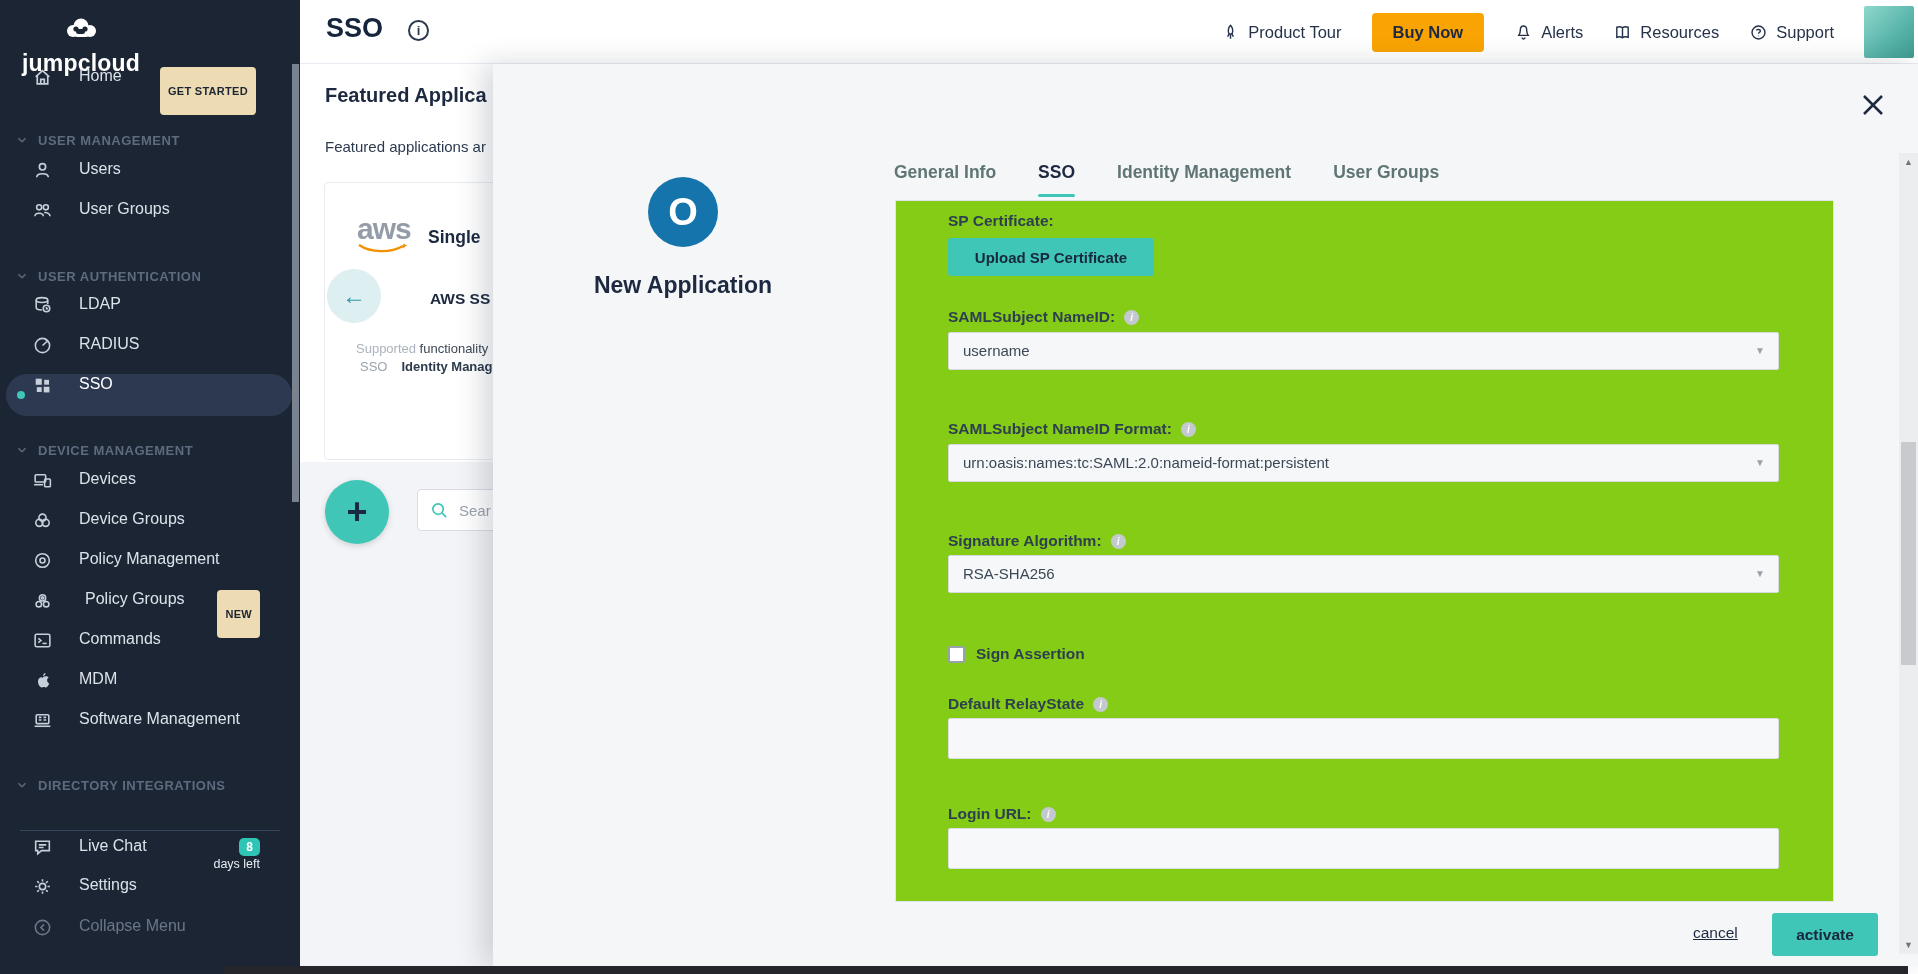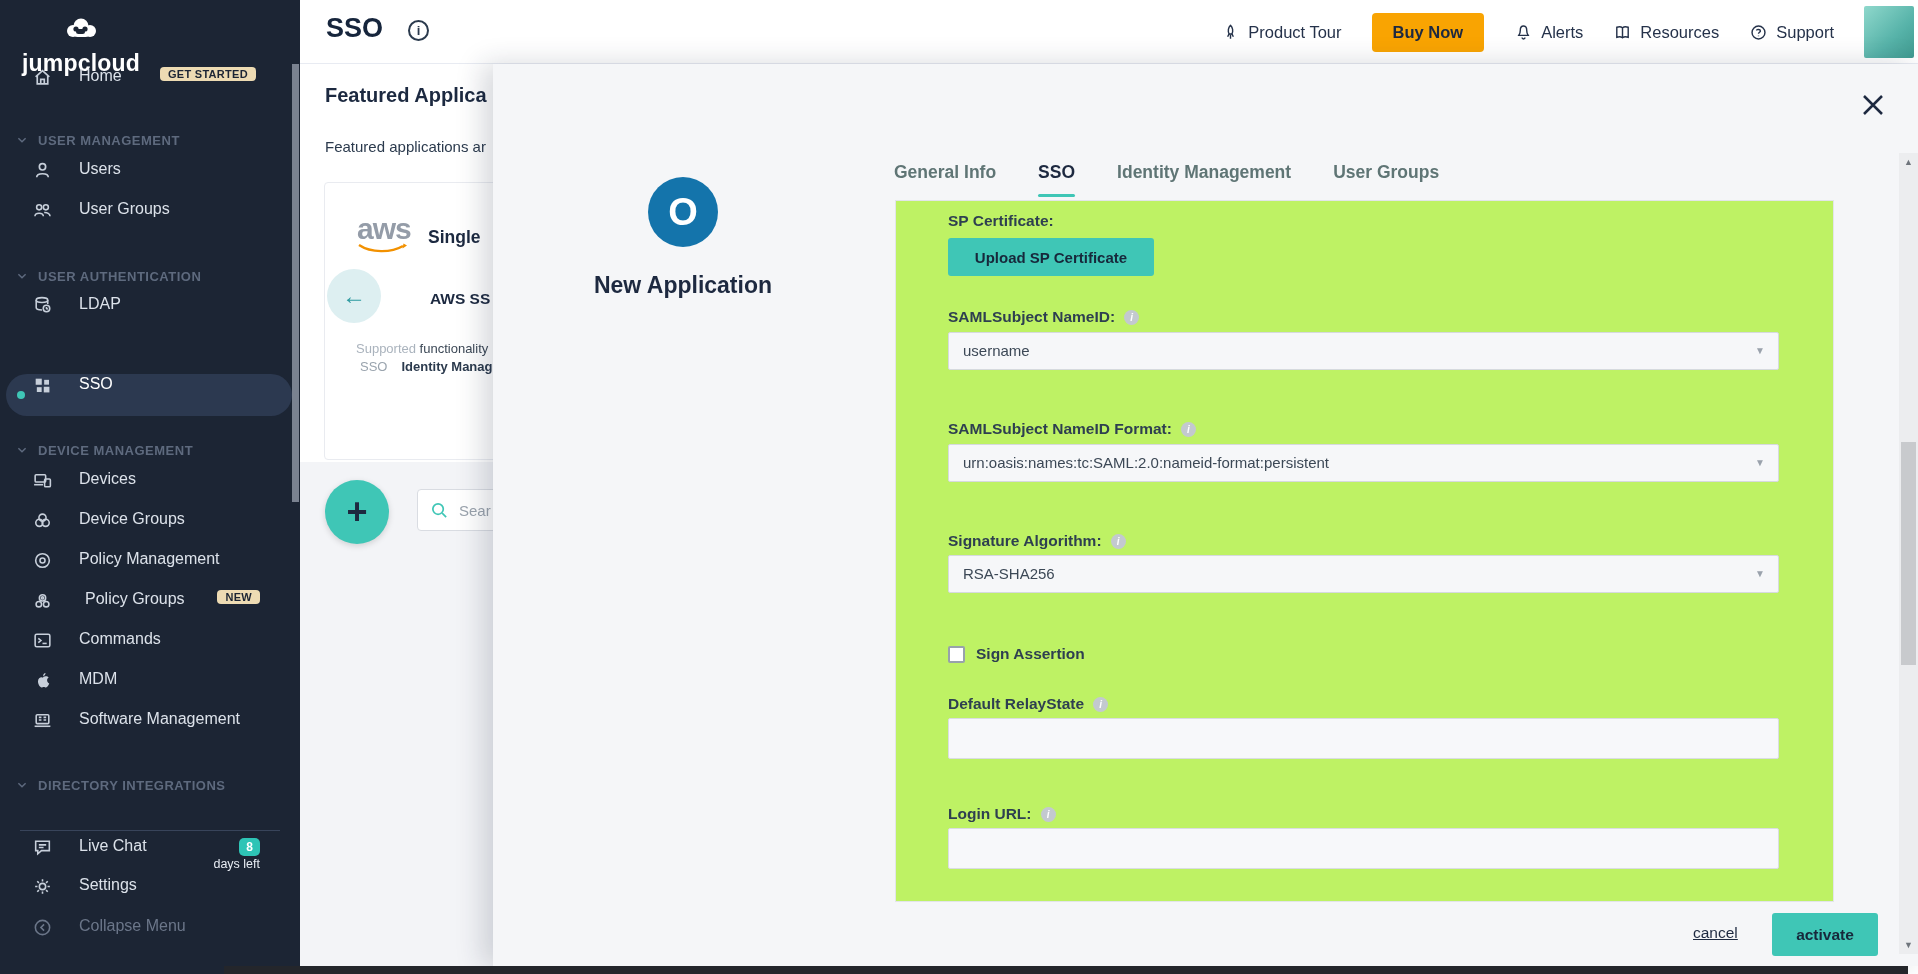--- a/index.html
+++ b/index.html
@@ -11,21 +11,21 @@
   .sidebar { position:absolute; left:0; top:0; width:300px; height:974px; background:#1c2534; z-index:5; }
   .logo { position:absolute; left:22px; top:16px; display:flex; align-items:center; gap:10px;flex-direction:column; }
   .logo-text { color:#fff; font-size:23px; font-weight:bold; letter-spacing:.2px; }
   .srow { position:absolute; left:0; right:16px; height:40px; display:flex; align-items:flex-start;
           padding-left:32px; gap:26px; color:#dce2ea; font-size:16px; cursor:pointer; }
   .srow .ic { width:21px; height:21px; color:#c7cfda; flex:0 0 21px; }
   .ssec { position:absolute; left:0; right:0; height:20px; display:flex; align-items:center; gap:10px;
           padding-left:16px; color:#5e6a7e; font-size:13px; font-weight:bold; letter-spacing:.5px; }
   .ssec .ic { width:12px; height:12px; color:#5e6a7e; }
   .badge-tan { background:#eddbb3; color:#1c2534; font-size:11px; font-weight:bold;
-               padding:1px 8px; border-radius:4px; letter-spacing:.3px; }
+               padding:18px 8px; border-radius:4px; letter-spacing:.3px; }
   .sel-pill { position:absolute; left:6px; right:8px; height:42px; background:#2c3950; border-radius:21px; }
   .sel-dot { position:absolute; left:17px; top:17px; width:8px; height:8px; border-radius:50%; background:#3fc6b6; }
   .sdivider { position:absolute; left:20px; right:20px; top:830px; border-top:1px solid #38445a; }
   .chat-badge { background:#2ec4b6; color:#fff; font-size:12px; font-weight:bold;
                 padding:2px 7px; border-radius:5px; }
   .chat-sub { color:#e8edf4; font-size:12.5px; margin-top:2px; }
   .side-scroll { position:absolute; left:292px; top:64px; width:7px; height:438px; background:#8b93a1; opacity:.85; }
   .dim { color:#6b7689; }
 
   
@@ -80,21 +80,21 @@
            background:#1474ab; color:#fff; font-size:38px; font-weight:bold;
            display:flex; align-items:center; justify-content:center; }
   .mtitle { position:absolute; left:50px; top:208px; width:280px; text-align:center;
             font-size:23px; font-weight:bold; color:#1d2940; }
   .tabs { position:absolute; left:401px; top:98px; display:flex; gap:42px; }
   .tab { font-size:17.5px; font-weight:bold; color:#5f7575; cursor:pointer; }
   .tab.active { color:#1d2940; }
   .tab .tabline { height:3px; background:transparent; margin-top:11px; border-radius:2px; }
   .tab.active .tabline { background:#3fc6b6; }
 
-  .formcard { position:absolute; left:402px; top:136px; width:939px; height:702px; background:#bef264;
+  .formcard { position:absolute; left:402px; top:136px; width:939px; height:702px; background:#84cc16;
               border:1px solid #e2e5e9; }
   .flabel { position:absolute; display:flex; align-items:center; gap:9px;
             font-size:15.5px; font-weight:bold; color:#2e3f50; }
   .iinfo { width:15px; height:15px; border-radius:50%; background:#c3c9cf; color:#fff;
            font-size:10px; font-style:italic; font-weight:bold; text-align:center; line-height:15px; }
   .uploadbtn { position:absolute; left:52px; top:37px; width:206px; height:38px; background:#3fc6b6;
                border:none; border-radius:3px; color:#17283b; font-weight:bold; font-size:15px; cursor:pointer; }
   .sel { position:absolute; left:52px; width:831px; height:38px; background:#f6f7f9;
          border:1px solid #d6dade; border-radius:2px; font-size:15px; color:#3c4856;
          line-height:36px; padding:0 14px; cursor:pointer; }
@@ -195,20 +195,30 @@
       <span class="ic">
         <svg viewBox="0 0 20 20" fill="none" stroke="currentColor" stroke-width="1.5" width="21" height="21">
           <ellipse cx="9.5" cy="4.8" rx="5.5" ry="2.3"></ellipse>
             <path d="M4 4.8 V12 C4 13.3 6.4 14.3 9.5 14.3 M15 4.8 V8.5"></path>
           <circle cx="13.8" cy="12.8" r="3.1"></circle>
             <path d="M13.8 11.4 V12.9 L15 13.6"></path>
         </svg>
         </span>
       <span>LDAP</span>
     </div>
+    <div class="srow" style="top:335px;">
+      <span class="ic">
+        <svg viewBox="0 0 20 20" fill="none" stroke="currentColor" stroke-width="1.5" width="21" height="21">
+          <circle cx="10" cy="10" r="6.8"></circle>
+            <path d="M10 10 L14.2 6.2"></path>
+            <path d="M12.5 4 A7 7 0 0 1 16 7.5"></path>
+        </svg>
+        </span>
+      <span>RADIUS</span>
+    </div>
 
     <div class="sel-pill" style="top:374px;"></div>
     <div class="sel-dot" style="top:391px;"></div>
     <div class="srow" style="top:375px;">
       <span class="ic">
         <svg viewBox="0 0 20 20" fill="currentColor" width="21" height="21">
           <rect x="3.5" y="3.5" width="5.8" height="5.8"></rect>
             <rect x="11.6" y="4.6" width="4.6" height="4.6"></rect>
           <rect x="4.6" y="11.6" width="4.6" height="4.6"></rect>
             <rect x="11.2" y="11.2" width="5.4" height="5.4"></rect>

